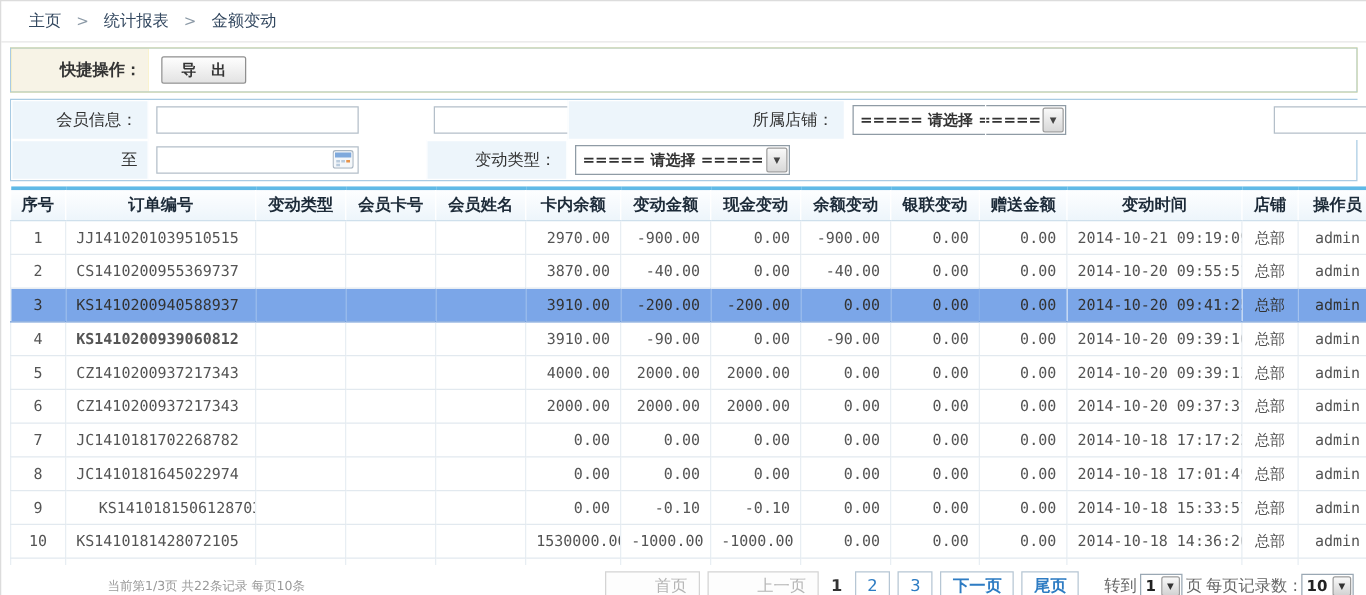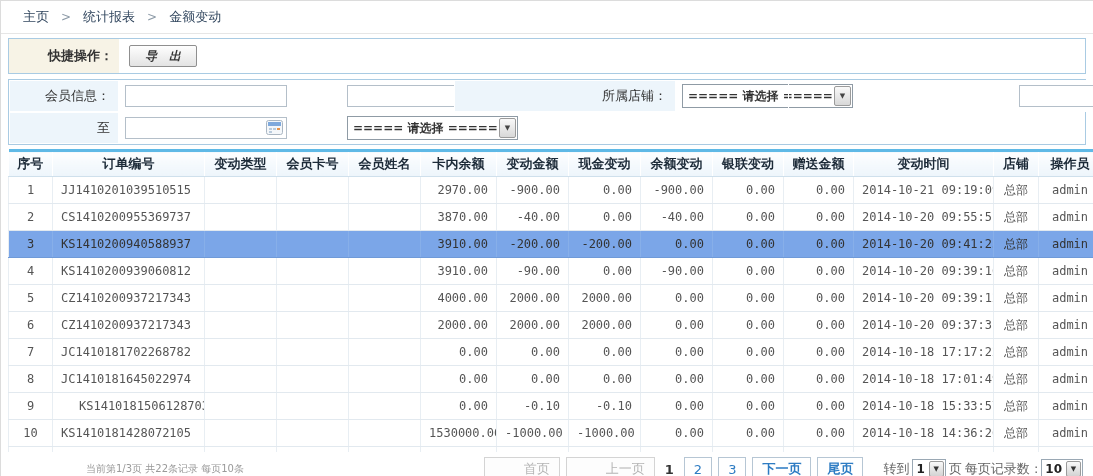--- a/index.html
+++ b/index.html
@@ -15,21 +15,21 @@
   .bc-sep { color:#8b99a6; margin:0 12px; font-size:12px; }
 
   
   .quickops { margin:4px 7px 0 7px; height:36px; border:1px solid var(--panel-border,#a9cbe3);
     display:flex; align-items:stretch; background:#fde047; }
   .qo-label { width:110px; background:var(--quickops-label-bg,#f7f3e6); display:flex; align-items:center;
     justify-content:flex-end; padding-right:6px; font-size:13px; font-weight:bold; color:#333; }
   .qo-body { flex:1; display:flex; align-items:center; padding-left:10px; background:#fff; }
   .sys-btn { min-width:68px; height:22px; border:1px solid #8f8f8f; border-radius:2px;
     background:linear-gradient(#fefefe,#e3e3e3); font-size:12px; font-weight:bold; color:#333;
-    cursor:pointer; font-family:inherit;font-style:italic; }
+    cursor:pointer; font-family:inherit; }
 
   
   .filter { margin:5px 7px 0 7px; border:1px solid var(--panel-border,#a9cbe3);
     display:grid; grid-template-columns:110px 222px 113px 222px 112px 225px 1fr;
     grid-auto-rows:32px; background:#fff; }
   .f-cell { display:flex; align-items:center; border:1px solid #fff; font-size:13px; color:#333; }
   .f-label { background:var(--label-cell-bg,#edf5fb); justify-content:flex-end; padding-right:8px; }
   .f-input-cell { background:#fff; padding-left:5px; }
   .f-input { width:162px; height:22px; border:1px solid #b4bfc9; background:#fff; padding:0 4px;
     font-size:12px; font-family:"DejaVu Sans Mono",monospace; }
@@ -135,20 +135,21 @@
         <svg class="cal-icon" viewBox="0 0 17 15">
           <rect x="0.5" y="0.5" width="16" height="14" rx="2" fill="#f4f7fa" stroke="#aab6c2"></rect>
           <rect x="2" y="2" width="13" height="4" fill="#7fa9dc"></rect>
           <rect x="3" y="8" width="3" height="2" fill="#b9cbdd"></rect>
             <rect x="7" y="8" width="3" height="2" fill="#b9cbdd"></rect>
           <rect x="11" y="8" width="3" height="2" fill="#e8944a"></rect>
             <rect x="3" y="11" width="3" height="2" fill="#b9cbdd"></rect>
         </svg>
       </span>
     </div>
+    <div class="f-cell f-label">变动类型：</div>
     <div class="f-cell f-input-cell">
       <div class="sel">
         <span class="sel-text">===== 请选择 =====</span>
         <span class="sel-arrow">▼</span>
       </div>
     </div>
   </div>
 
   <div class="table-wrap">
     <table>
@@ -230,21 +231,21 @@
             <td style="text-align: right;">-200.00</td>
             <td style="text-align: right;">0.00</td>
             <td style="text-align: right;">0.00</td>
             <td style="text-align: right;">0.00</td>
             <td style="text-align: center;">2014-10-20 09:41:25</td>
             <td style="text-align: center;">总部</td>
             <td style="text-align: center;">admin</td>
           </tr>
           <tr>
             <td style="text-align: center;">4</td>
-            <td style="text-align: left;">KS1410200939060812</td>
+            <td style="text-align: left; font-weight: bold;">KS1410200939060812</td>
             <td style="text-align: center;"></td>
             <td style="text-align: center;"></td>
             <td style="text-align: center;"></td>
             <td style="text-align: right;">3910.00</td>
             <td style="text-align: right;">-90.00</td>
             <td style="text-align: right;">0.00</td>
             <td style="text-align: right;">-90.00</td>
             <td style="text-align: right;">0.00</td>
             <td style="text-align: right;">0.00</td>
             <td style="text-align: center;">2014-10-20 09:39:16</td>

